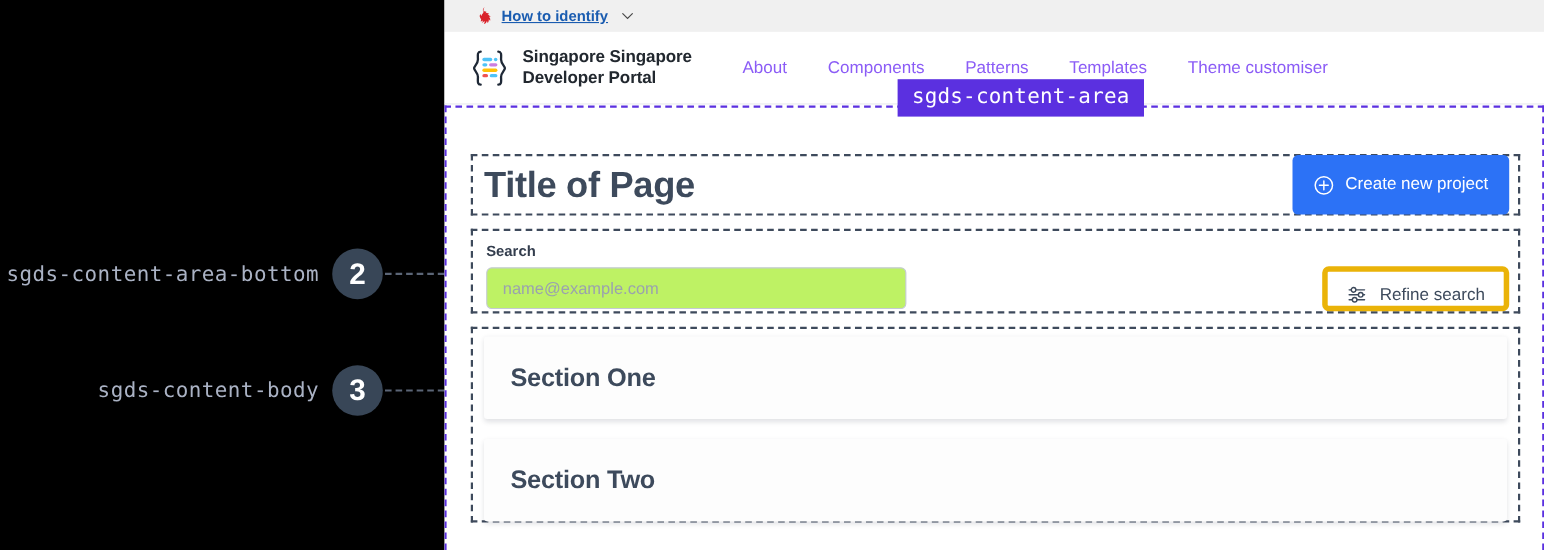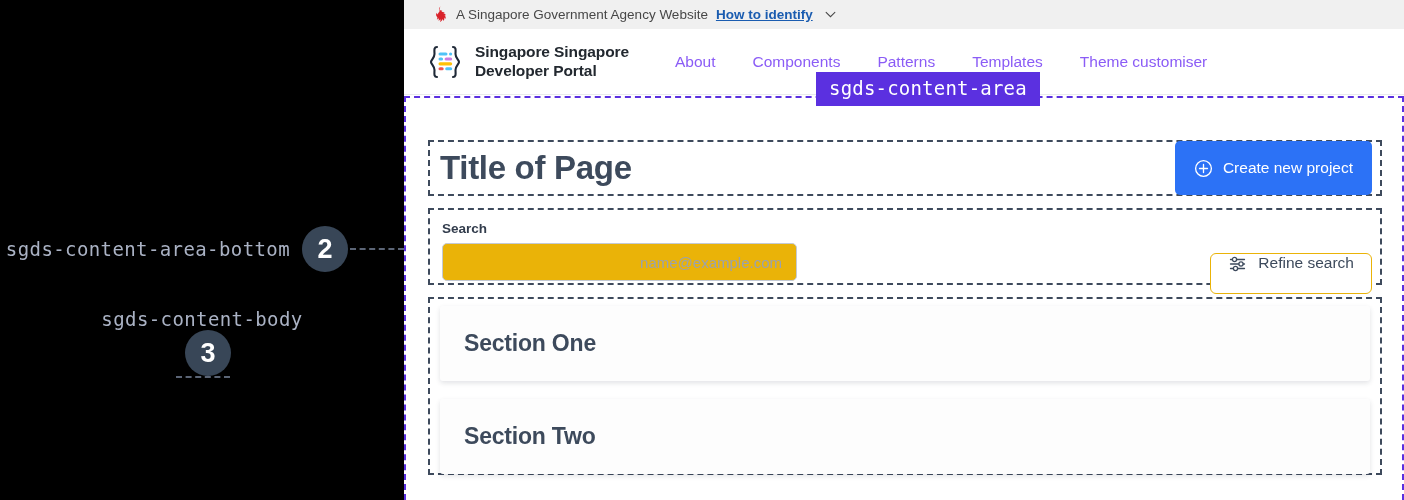--- a/index.html
+++ b/index.html
@@ -103,30 +103,30 @@
   .plus-icon { width:19px; height:19px; flex:0 0 auto; }
 
   
   .row-search {
     left:22px; top:110px; width:954px; height:77px;
     padding: 11px 8px 0 12px;
     display:flex; align-items:flex-start; justify-content:space-between;
   }
   .search-label { font-size:13.5px; font-weight:700; color:#333d4d; margin-bottom:7px; display:block; }
   .search-input {
-    width:355px; height:38px; border:1px solid #c4cad4; border-radius:5px;
+    width:382px; height:38px; border:1px solid #c4cad4; border-radius:5px;
     padding:0 14px; font-size:15px; color:#333;
-    font-family:"Liberation Sans", sans-serif; background:#eab308;text-align:right;
+    font-family:"Liberation Sans", sans-serif; background:#bef264;
   }
   .search-input::placeholder { color:#9aa2ae; }
   .btn-outline {
-    display:flex; align-items:flex-start; gap:10px;
-    background:#fff; color:#3d4a5c; border:1px solid #eab308; border-radius:6px;
+    display:flex; align-items:flex-end; gap:10px;
+    background:#fff; color:#3d4a5c; border:5px solid #eab308; border-radius:6px;
     height:41px; padding:0 17px; font-size:15.5px; cursor:pointer;
-    margin-top:32px; font-family:"Liberation Sans", sans-serif;
+    margin-top:21px; font-family:"Liberation Sans", sans-serif;
   }
   .sliders-icon { width:20px; height:20px; flex:0 0 auto; }
 
   
   .row-body { left:22px; top:199px; width:954px; height:178px; padding: 6px 6px; }
   .card {
     background:#fdfdfd; border-radius:3px;
     box-shadow: 0 2px 5px rgba(23,32,51,0.13);
     height: 75px; display:flex; align-items:center; padding-left:24px;
     margin: 1px 4px 12px 4px;
@@ -141,35 +141,34 @@
 
   <div class="annotations">
 
 
     <div class="anno-row" style="top:226px; right:0; left:0; justify-content:flex-end;">
       <div class="anno-label">sgds-content-area-bottom</div>
       <div class="anno-circle">2</div>
       <div class="anno-leader" style="width:54px;"></div>
     </div>
 
-    <div class="anno-row" style="top:332px; right:0; left:0; justify-content:flex-end;flex-direction:column;">
+    <div class="anno-row" style="top:332px; right:0; left:0; justify-content:flex-end;">
       <div class="anno-label">sgds-content-body</div>
       <div class="anno-circle">3</div>
       <div class="anno-leader" style="width:54px;"></div>
     </div>
 
   </div>
 
   <div class="browser">
 
     <div class="masthead">
       <svg class="sg-crest" viewBox="0 0 16 17">
         <path d="M8.4 0.6c-1 1.1-1.6 2-1.4 3 .1.6.5 1 .5 1.6 0 .5-.4.8-.8 1.2-.6.6-.9 1.3-.6 2.1-.7-.3-1.2-.9-1.2-1.7-.8.9-1 1.9-.6 2.9.3.8 1 1.3 1.1 2.1.1.6-.2 1.1-.6 1.6.9 0 1.7-.4 2.2-1.1.1.9-.2 1.6-.8 2.3.9-.1 1.7-.6 2.2-1.4.3 1 .1 1.9-.5 2.7 1.4-.4 2.4-1.5 2.7-2.9.5.6.7 1.3.6 2.1 1-1 1.4-2.3 1.1-3.6.6.3 1 .9 1.2 1.6.5-1.4.1-2.8-1-3.8.6-.1 1.1 0 1.6.3-.5-1.2-1.5-2-2.8-2.3.4-.4.9-.6 1.5-.6-1-.8-2.2-1-3.4-.6.2-.5.6-.9 1.1-1.2C9.3 4.1 8.3 4 7.4 4.4c0-1.5.4-2.7 1-3.8z" fill="#d9222a"></path>
       </svg>
-      <span class="masthead-text">A Singapore Government Agency Website</span>
       <span class="masthead-link">How to identify</span>
       <svg class="chev" viewBox="0 0 12 8">
         <path d="M1 1.5L6 6.5L11 1.5" stroke="#474747" stroke-width="1.2" fill="none" stroke-linecap="round"></path>
       </svg>
     </div>
 
     <div class="navbar">
       <div class="brand">
         <svg class="brand-mark" viewBox="0 0 38 38">
           <path d="M11 4 C7.5 4 8.5 8 8.5 11 C8.5 15 5 17 5 19 C5 21 8.5 23 8.5 27 C8.5 30 7.5 34 11 34" stroke="#1f2937" stroke-width="2.1" fill="none" stroke-linecap="round"></path>

